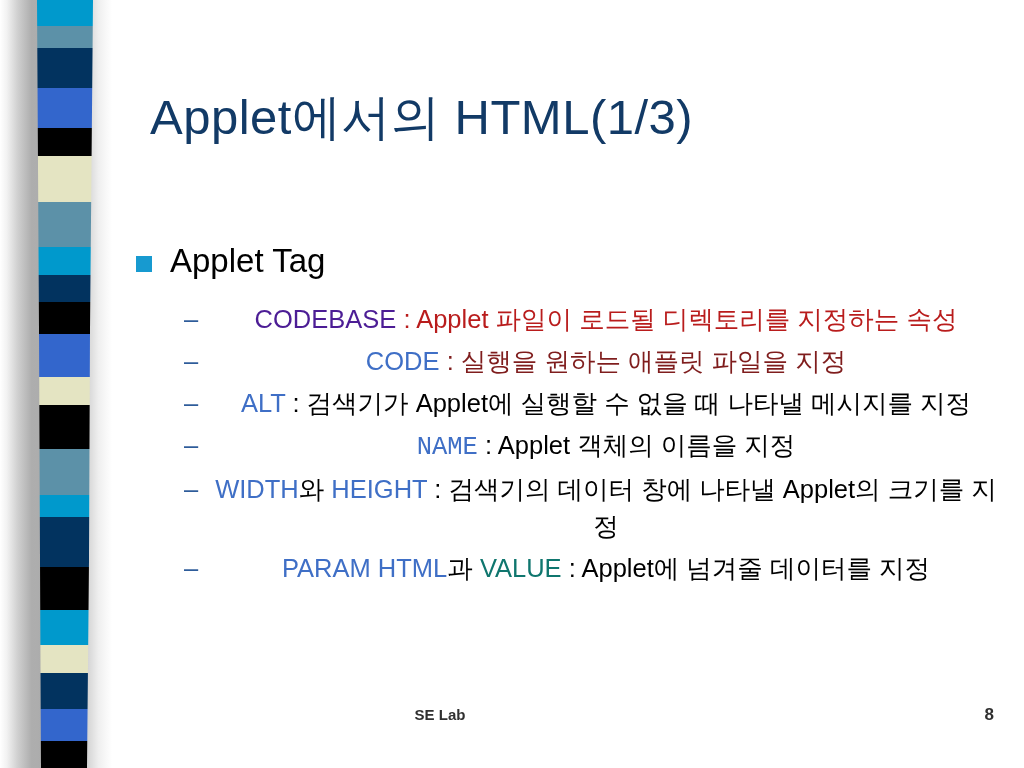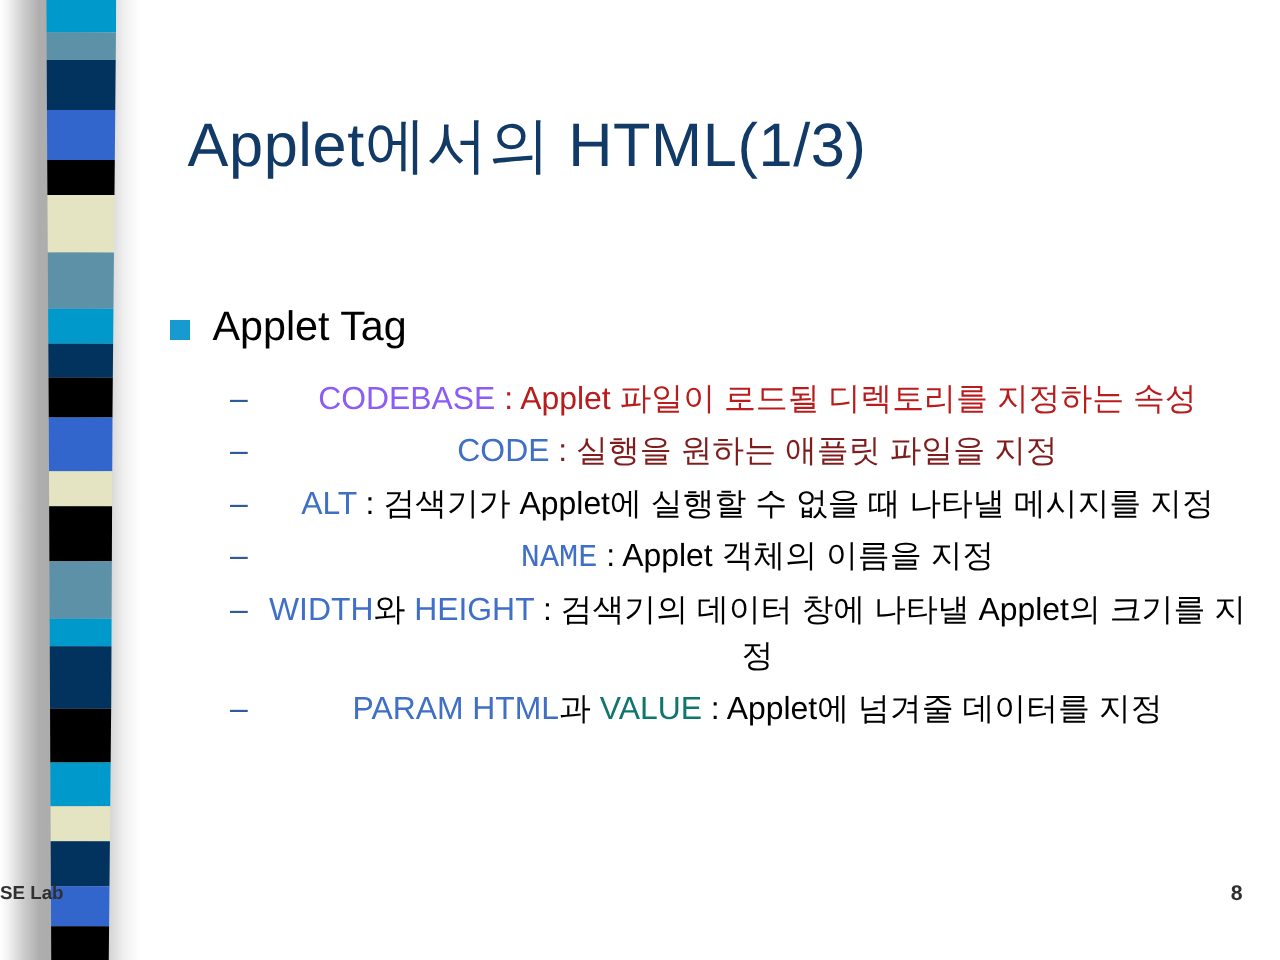--- a/index.html
+++ b/index.html
@@ -120,21 +120,21 @@
   .plain {
     color: #000000;
   }
 
   
   #footer-label {
     position: absolute;
     left: 0;
     top: 706px;
     width: 880px;
-    text-align: left;
+    text-align: center;
     color: #303030;
     font-size: 15px;
     font-weight: bold;
   }
   #footer-page {
     position: absolute;
     right: 30px;
     top: 705px;
     color: #303030;
     font-size: 17px;
@@ -177,21 +177,21 @@
   <div id="title">Applet에서의 HTML(1/3)</div>
 
   <div id="body">
 
     <div class="l1">
       <div class="l1-marker"></div>
       <div class="l1-text">Applet Tag</div>
     </div>
 
     <div class="l2-list">
-        <div class="l2"><span class="l2-marker">–</span><span class="kw" style="color: #8b5cf6;">CODEBASE</span><span class="plain" style="color: #b91c1c;"> : Applet 파일이 로드될 디렉토리를 지정하는 속성</span></div>
+        <div class="l2"><span class="l2-marker">–</span><span class="kw" style="color: #4c1d95;">CODEBASE</span><span class="plain" style="color: #b91c1c;"> : Applet 파일이 로드될 디렉토리를 지정하는 속성</span></div>
         <div class="l2"><span class="l2-marker">–</span><span class="kw" style="color: rgb(63, 111, 198);">CODE</span><span class="plain" style="color: #7f1d1d;"> : 실행을 원하는 애플릿 파일을 지정</span></div>
         <div class="l2"><span class="l2-marker">–</span><span class="kw" style="color: rgb(63, 111, 198);">ALT</span><span class="plain" style="color: rgb(0, 0, 0);"> : 검색기가 Applet에 실행할 수 없을 때 나타낼 메시지를 지정</span></div>
         <div class="l2"><span class="l2-marker">–</span><span class="kw" style="color: rgb(63, 111, 198); font-family: Liberation Mono, monospace;">NAME</span><span class="plain" style="color: rgb(0, 0, 0);"> : Applet 객체의 이름을 지정</span></div>
         <div class="l2"><span class="l2-marker">–</span><span class="kw" style="color: rgb(63, 111, 198); text-align: center;">WIDTH</span><span class="plain" style="color: rgb(0, 0, 0);">와 </span><span class="kw" style="color: rgb(63, 111, 198);">HEIGHT</span><span class="plain" style="color: rgb(0, 0, 0);"> : 검색기의 데이터 창에 나타낼 Applet의 크기를 지정</span></div>
         <div class="l2"><span class="l2-marker">–</span><span class="kw" style="color: rgb(63, 111, 198);">PARAM HTML</span><span class="plain" style="color: rgb(0, 0, 0);">과 </span><span class="kw" style="color: #0f766e; text-align: right;">VALUE</span><span class="plain" style="color: rgb(0, 0, 0);"> : Applet에 넘겨줄 데이터를 지정</span></div>
       </div>
 
   </div>
 
   <div id="footer-label">SE Lab</div>

